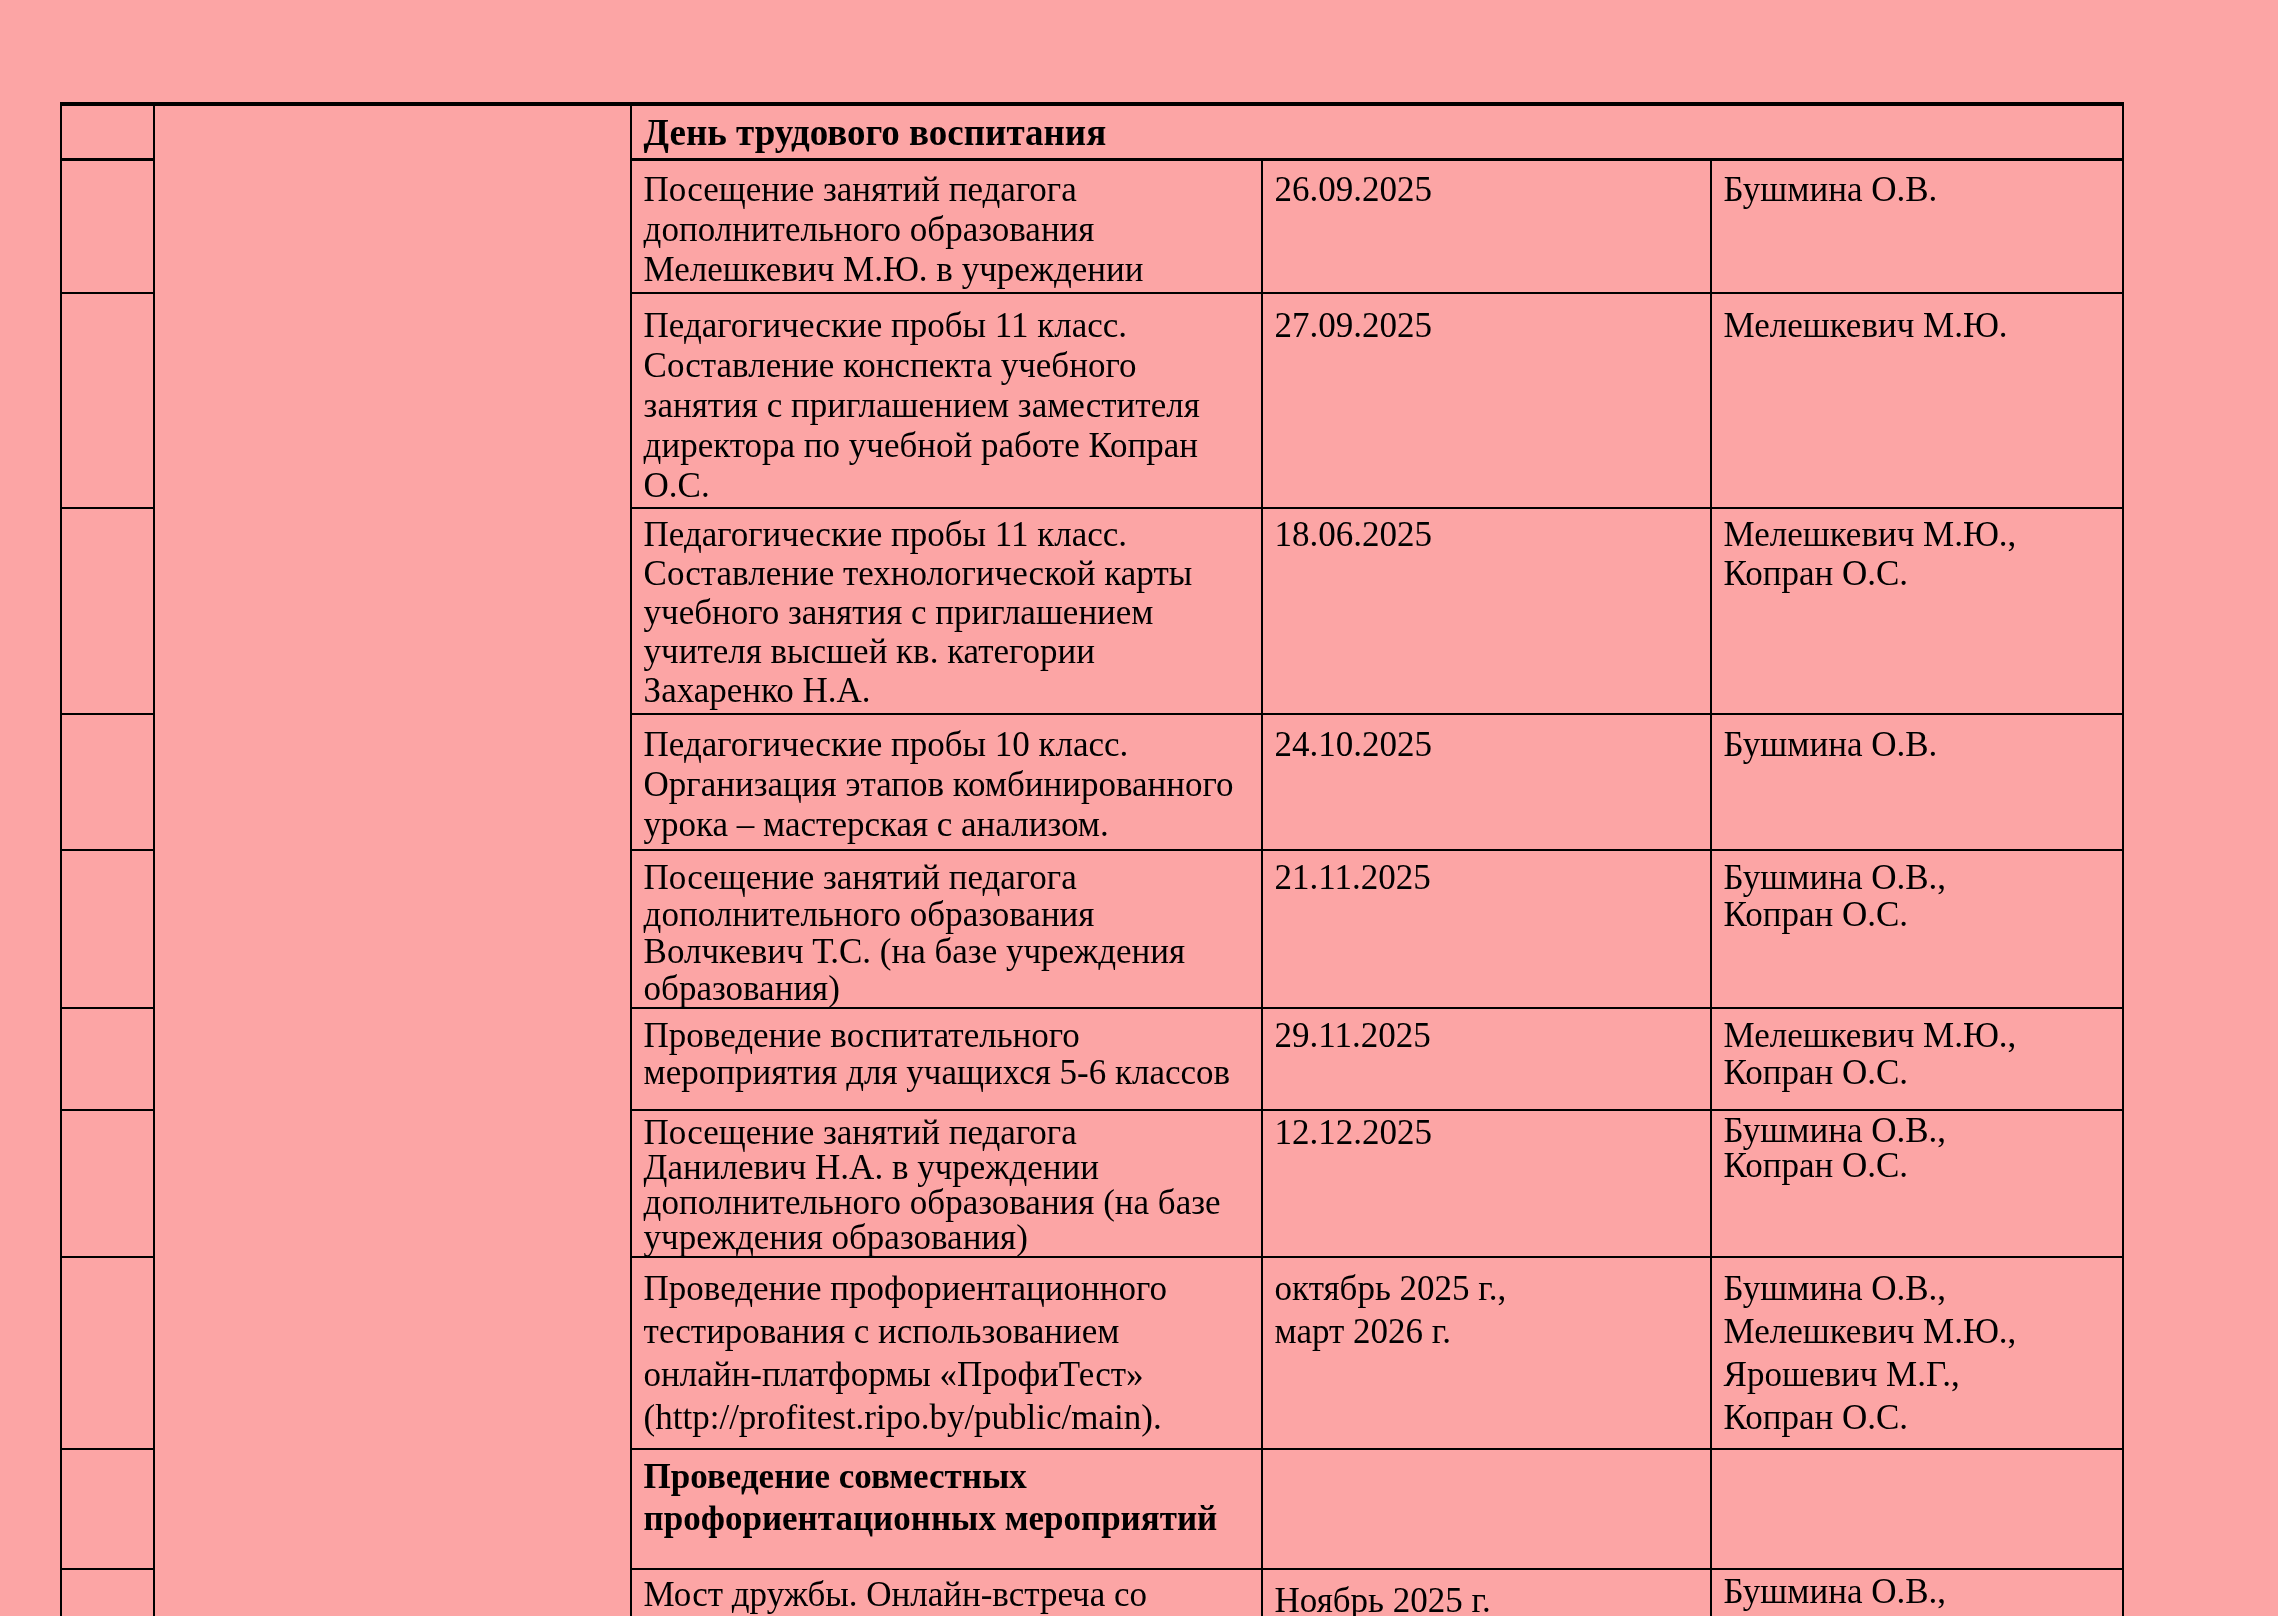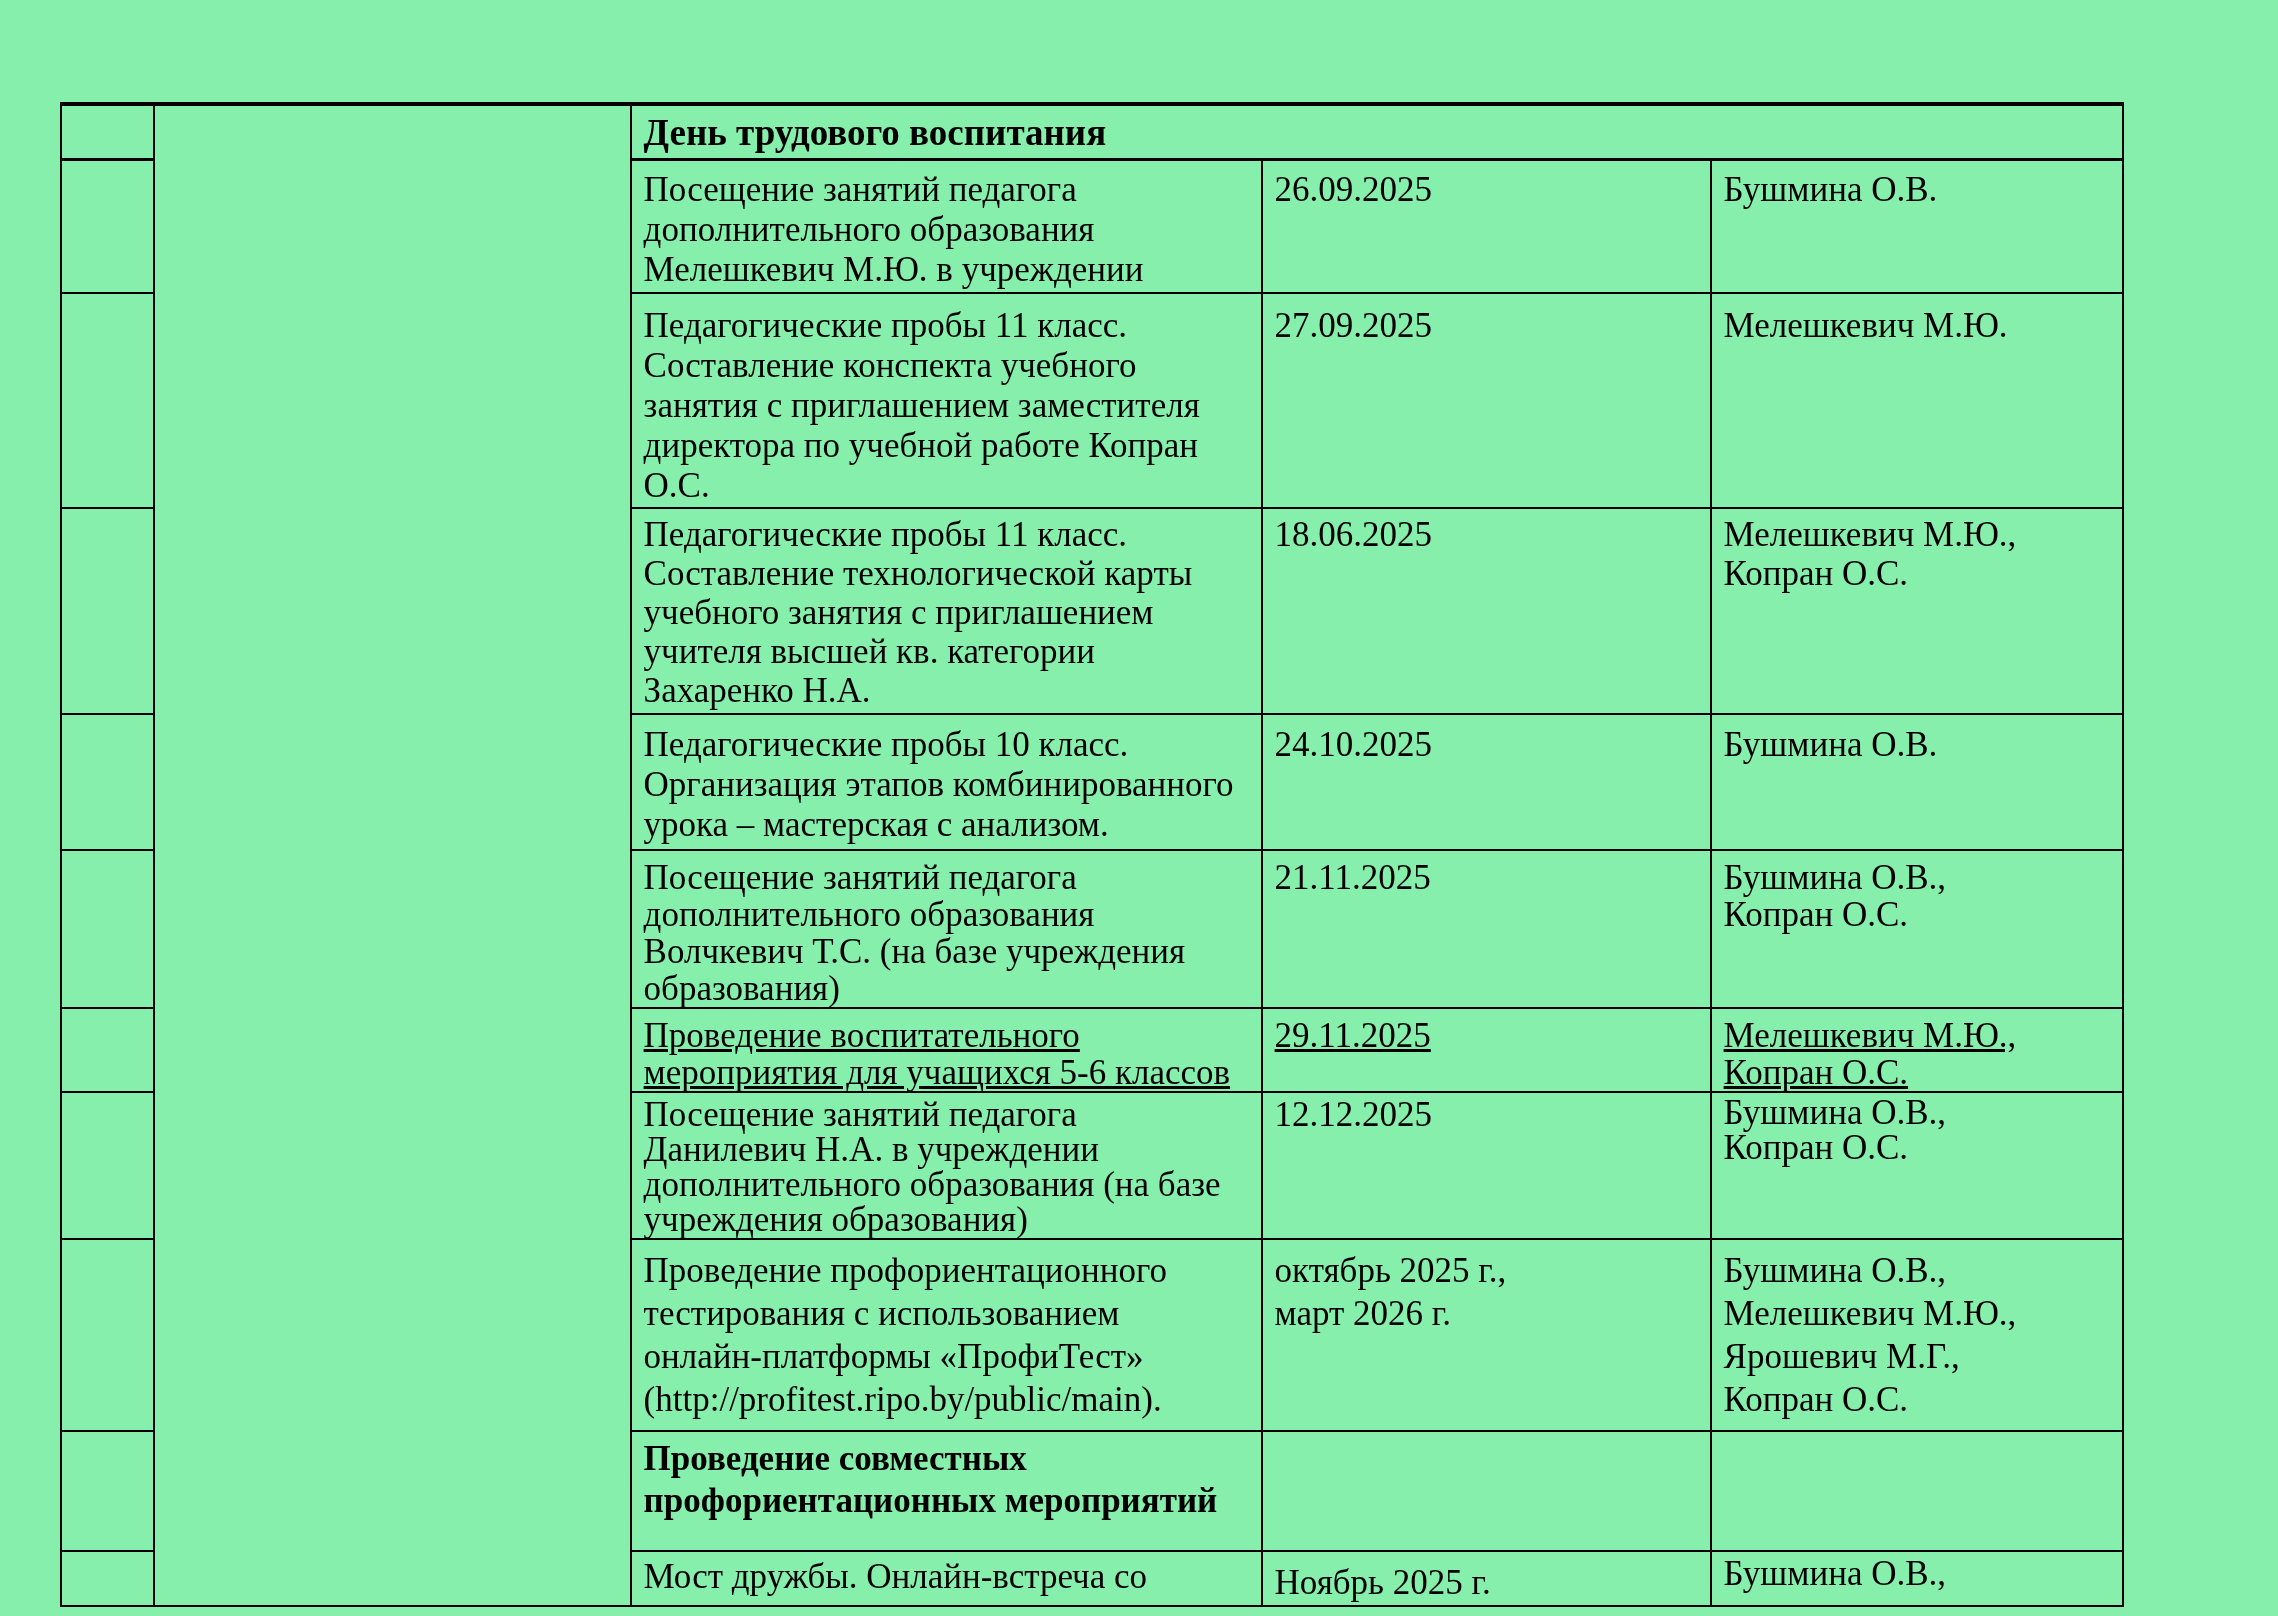--- a/index.html
+++ b/index.html
@@ -4,21 +4,21 @@
 <style>
   html, body {
     margin: 0;
     padding: 0;
     background: #ffffff;
   }
   .page {
     position: relative;
     width: 2278px;
     height: 1617px;
-    background: #86efac;
+    background: #fca5a5;
     color: #000000;
     font-family: "Liberation Serif", "DejaVu Serif", serif;
     overflow: hidden;
   }
   table.plan {
     position: absolute;
     left: 60px;
     top: 102px;
     width: 2063px;
     border-collapse: collapse;
@@ -48,21 +48,21 @@
 
   .bold { font-weight: bold; }
 
   
   tr.r1  { height: 55px;  }
   tr.r2  { height: 134px; }
   tr.r3  { height: 215px; }
   tr.r4  { height: 206px; }
   tr.r5  { height: 136px; }
   tr.r6  { height: 155px; }
-  tr.r7  { height: 84px; text-decoration: underline;  }
+  tr.r7  { height: 102px;  }
   tr.r8  { height: 147px; }
   tr.r9  { height: 192px; margin-top: 36px; }
   tr.r10 { height: 120px; font-family: Liberation Serif, serif;  }
   tr.r11 { height: 55px;  }
 
   
   tr.r1 td  { line-height: 45px; padding-top: 3.9px; font-size: 37px; }
   tr.r1 td:not(.blank-merged) { border-bottom-width: 3.9px; }
   tr.r3 td  { padding-top: 11.6px; }
   tr.r4 td  { line-height: 39px; padding-top: 5.8px; }

